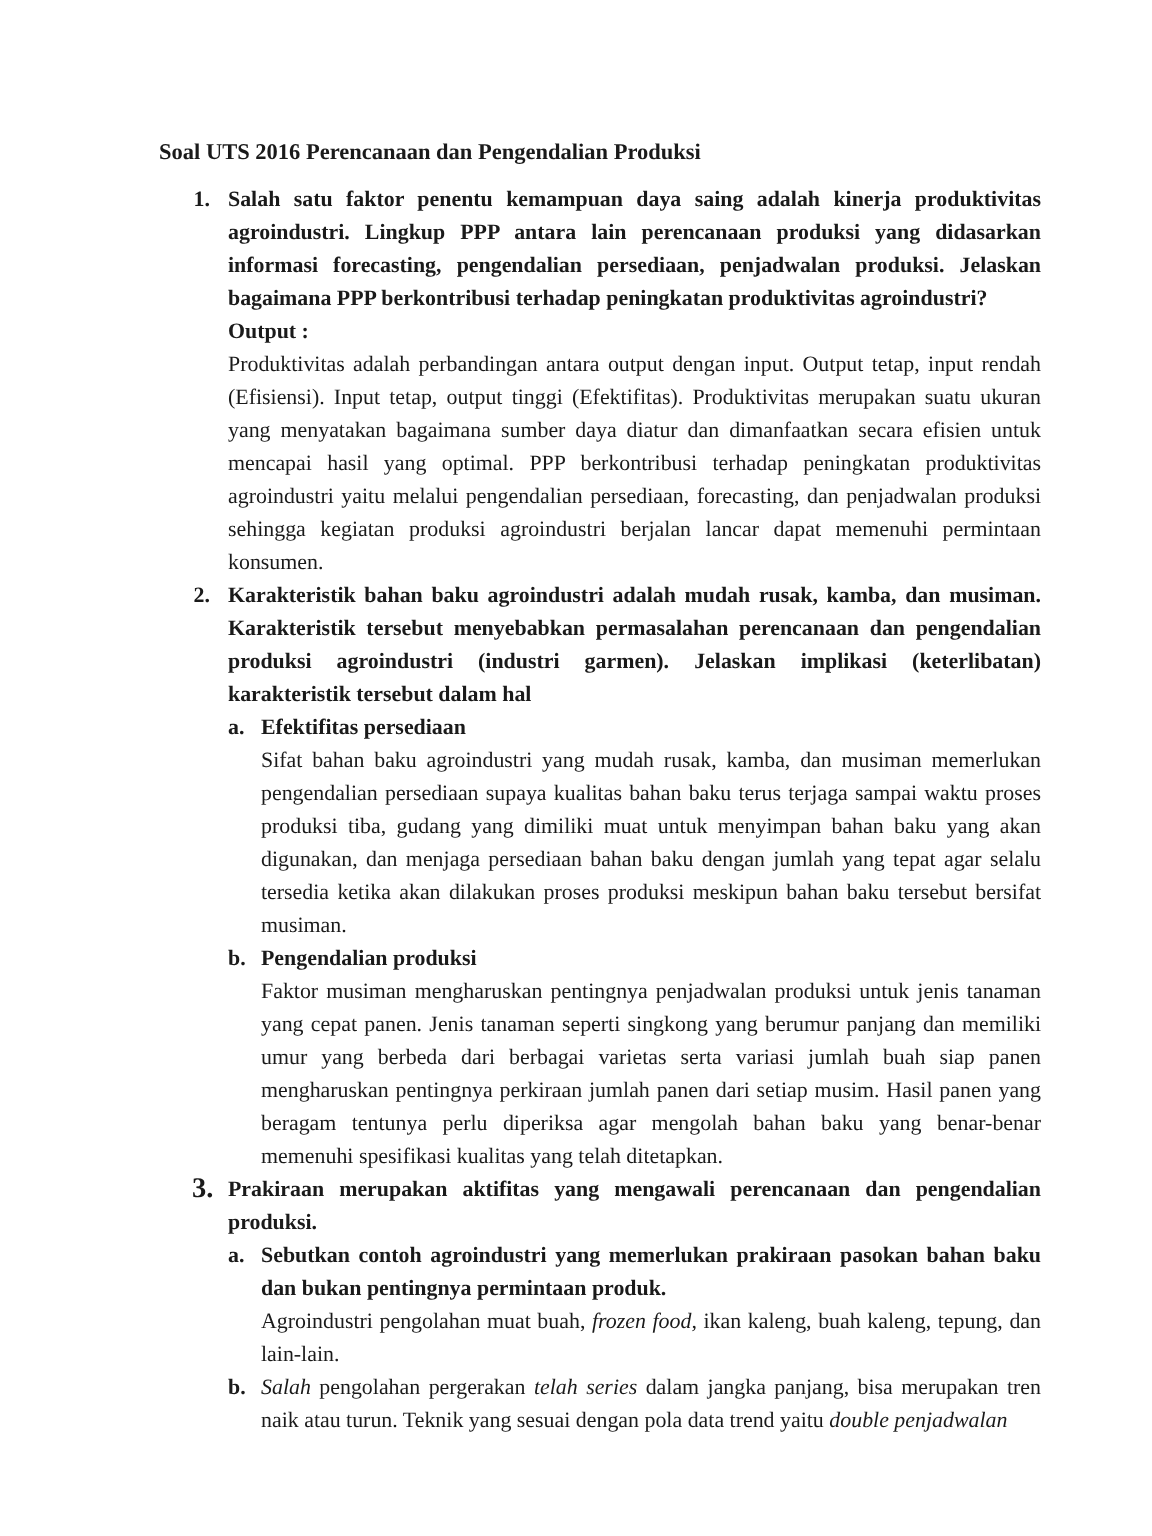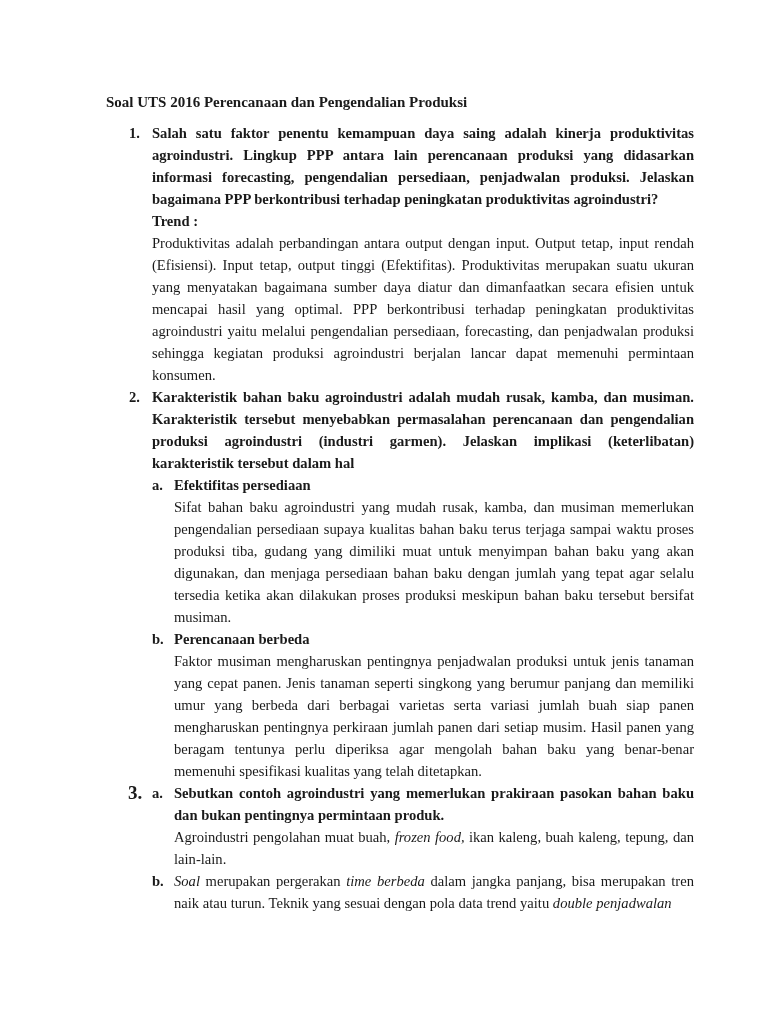--- a/index.html
+++ b/index.html
@@ -30,50 +30,51 @@
 <body>
 
 <div class="page">
   <div class="title">Soal UTS 2016 Perencanaan dan Pengendalian Produksi</div>
 
   <div class="list">
 
     <div class="item">
       <span class="num">1.</span>
       <div class="q q-last">Salah satu faktor penentu kemampuan daya saing adalah kinerja produktivitas agroindustri. Lingkup PPP antara lain perencanaan produksi yang didasarkan informasi forecasting, pengendalian persediaan, penjadwalan produksi. Jelaskan bagaimana PPP berkontribusi terhadap peningkatan produktivitas agroindustri?</div>
-      <div class="label">Trend :</div>
+      <div class="label">Output :</div>
       <div class="ans ans-last">Produktivitas adalah perbandingan antara output dengan input. Output tetap, input rendah (Efisiensi). Input tetap, output tinggi (Efektifitas). Produktivitas merupakan suatu ukuran yang menyatakan bagaimana sumber daya diatur dan dimanfaatkan secara efisien untuk mencapai hasil yang optimal. PPP berkontribusi terhadap peningkatan produktivitas agroindustri yaitu melalui pengendalian persediaan, forecasting, dan penjadwalan produksi sehingga kegiatan produksi agroindustri berjalan lancar dapat memenuhi permintaan konsumen.</div>
     </div>
 
     <div class="item">
       <span class="num">2.</span>
       <div class="q q-last">Karakteristik bahan baku agroindustri adalah mudah rusak, kamba, dan musiman. Karakteristik tersebut menyebabkan permasalahan perencanaan dan pengendalian produksi agroindustri (industri garmen). Jelaskan implikasi (keterlibatan) karakteristik tersebut dalam hal</div>
 
       <div class="sub">
         <span class="num">a.</span>
         <div class="label">Efektifitas persediaan</div>
         <div class="ans ans-last">Sifat bahan baku agroindustri yang mudah rusak, kamba, dan musiman memerlukan pengendalian persediaan supaya kualitas bahan baku terus terjaga sampai waktu proses produksi tiba, gudang yang dimiliki muat untuk menyimpan bahan baku yang akan digunakan, dan menjaga persediaan bahan baku dengan jumlah yang tepat agar selalu tersedia ketika akan dilakukan proses produksi meskipun bahan baku tersebut bersifat musiman.</div>
       </div>
 
       <div class="sub">
         <span class="num">b.</span>
-        <div class="label">Perencanaan berbeda</div>
+        <div class="label">Pengendalian produksi</div>
         <div class="ans ans-last">Faktor musiman mengharuskan pentingnya penjadwalan produksi untuk jenis tanaman yang cepat panen. Jenis tanaman seperti singkong yang berumur panjang dan memiliki umur yang berbeda dari berbagai varietas serta variasi jumlah buah siap panen mengharuskan pentingnya perkiraan jumlah panen dari setiap musim. Hasil panen yang beragam tentunya perlu diperiksa agar mengolah bahan baku yang benar-benar memenuhi spesifikasi kualitas yang telah ditetapkan.</div>
       </div>
     </div>
 
     <div class="item">
       <span class="num big">3.</span>
+      <div class="q q-last">Prakiraan merupakan aktifitas yang mengawali perencanaan dan pengendalian produksi.</div>
 
       <div class="sub">
         <span class="num">a.</span>
         <div class="q q-last">Sebutkan contoh agroindustri yang memerlukan prakiraan pasokan bahan baku dan bukan pentingnya permintaan produk.</div>
         <div class="ans ans-last"><span>Agroindustri pengolahan muat buah, </span><i>frozen food,</i><span> ikan kaleng, buah kaleng, tepung, dan lain-lain.</span></div>
       </div>
 
       <div class="sub">
         <span class="num">b.</span>
-        <div class="ans"><i>Soal</i><span> merupakan pergerakan </span><i>time berbeda</i><span> dalam jangka panjang, bisa merupakan tren naik atau turun. Teknik yang sesuai dengan pola data trend yaitu </span><i>double penjadwalan</i></div>
+        <div class="ans"><i>Salah</i><span> pengolahan pergerakan </span><i>telah series</i><span> dalam jangka panjang, bisa merupakan tren naik atau turun. Teknik yang sesuai dengan pola data trend yaitu </span><i>double penjadwalan</i></div>
       </div>
     </div>
 
   </div>
 </div>
 
 </body></html>

